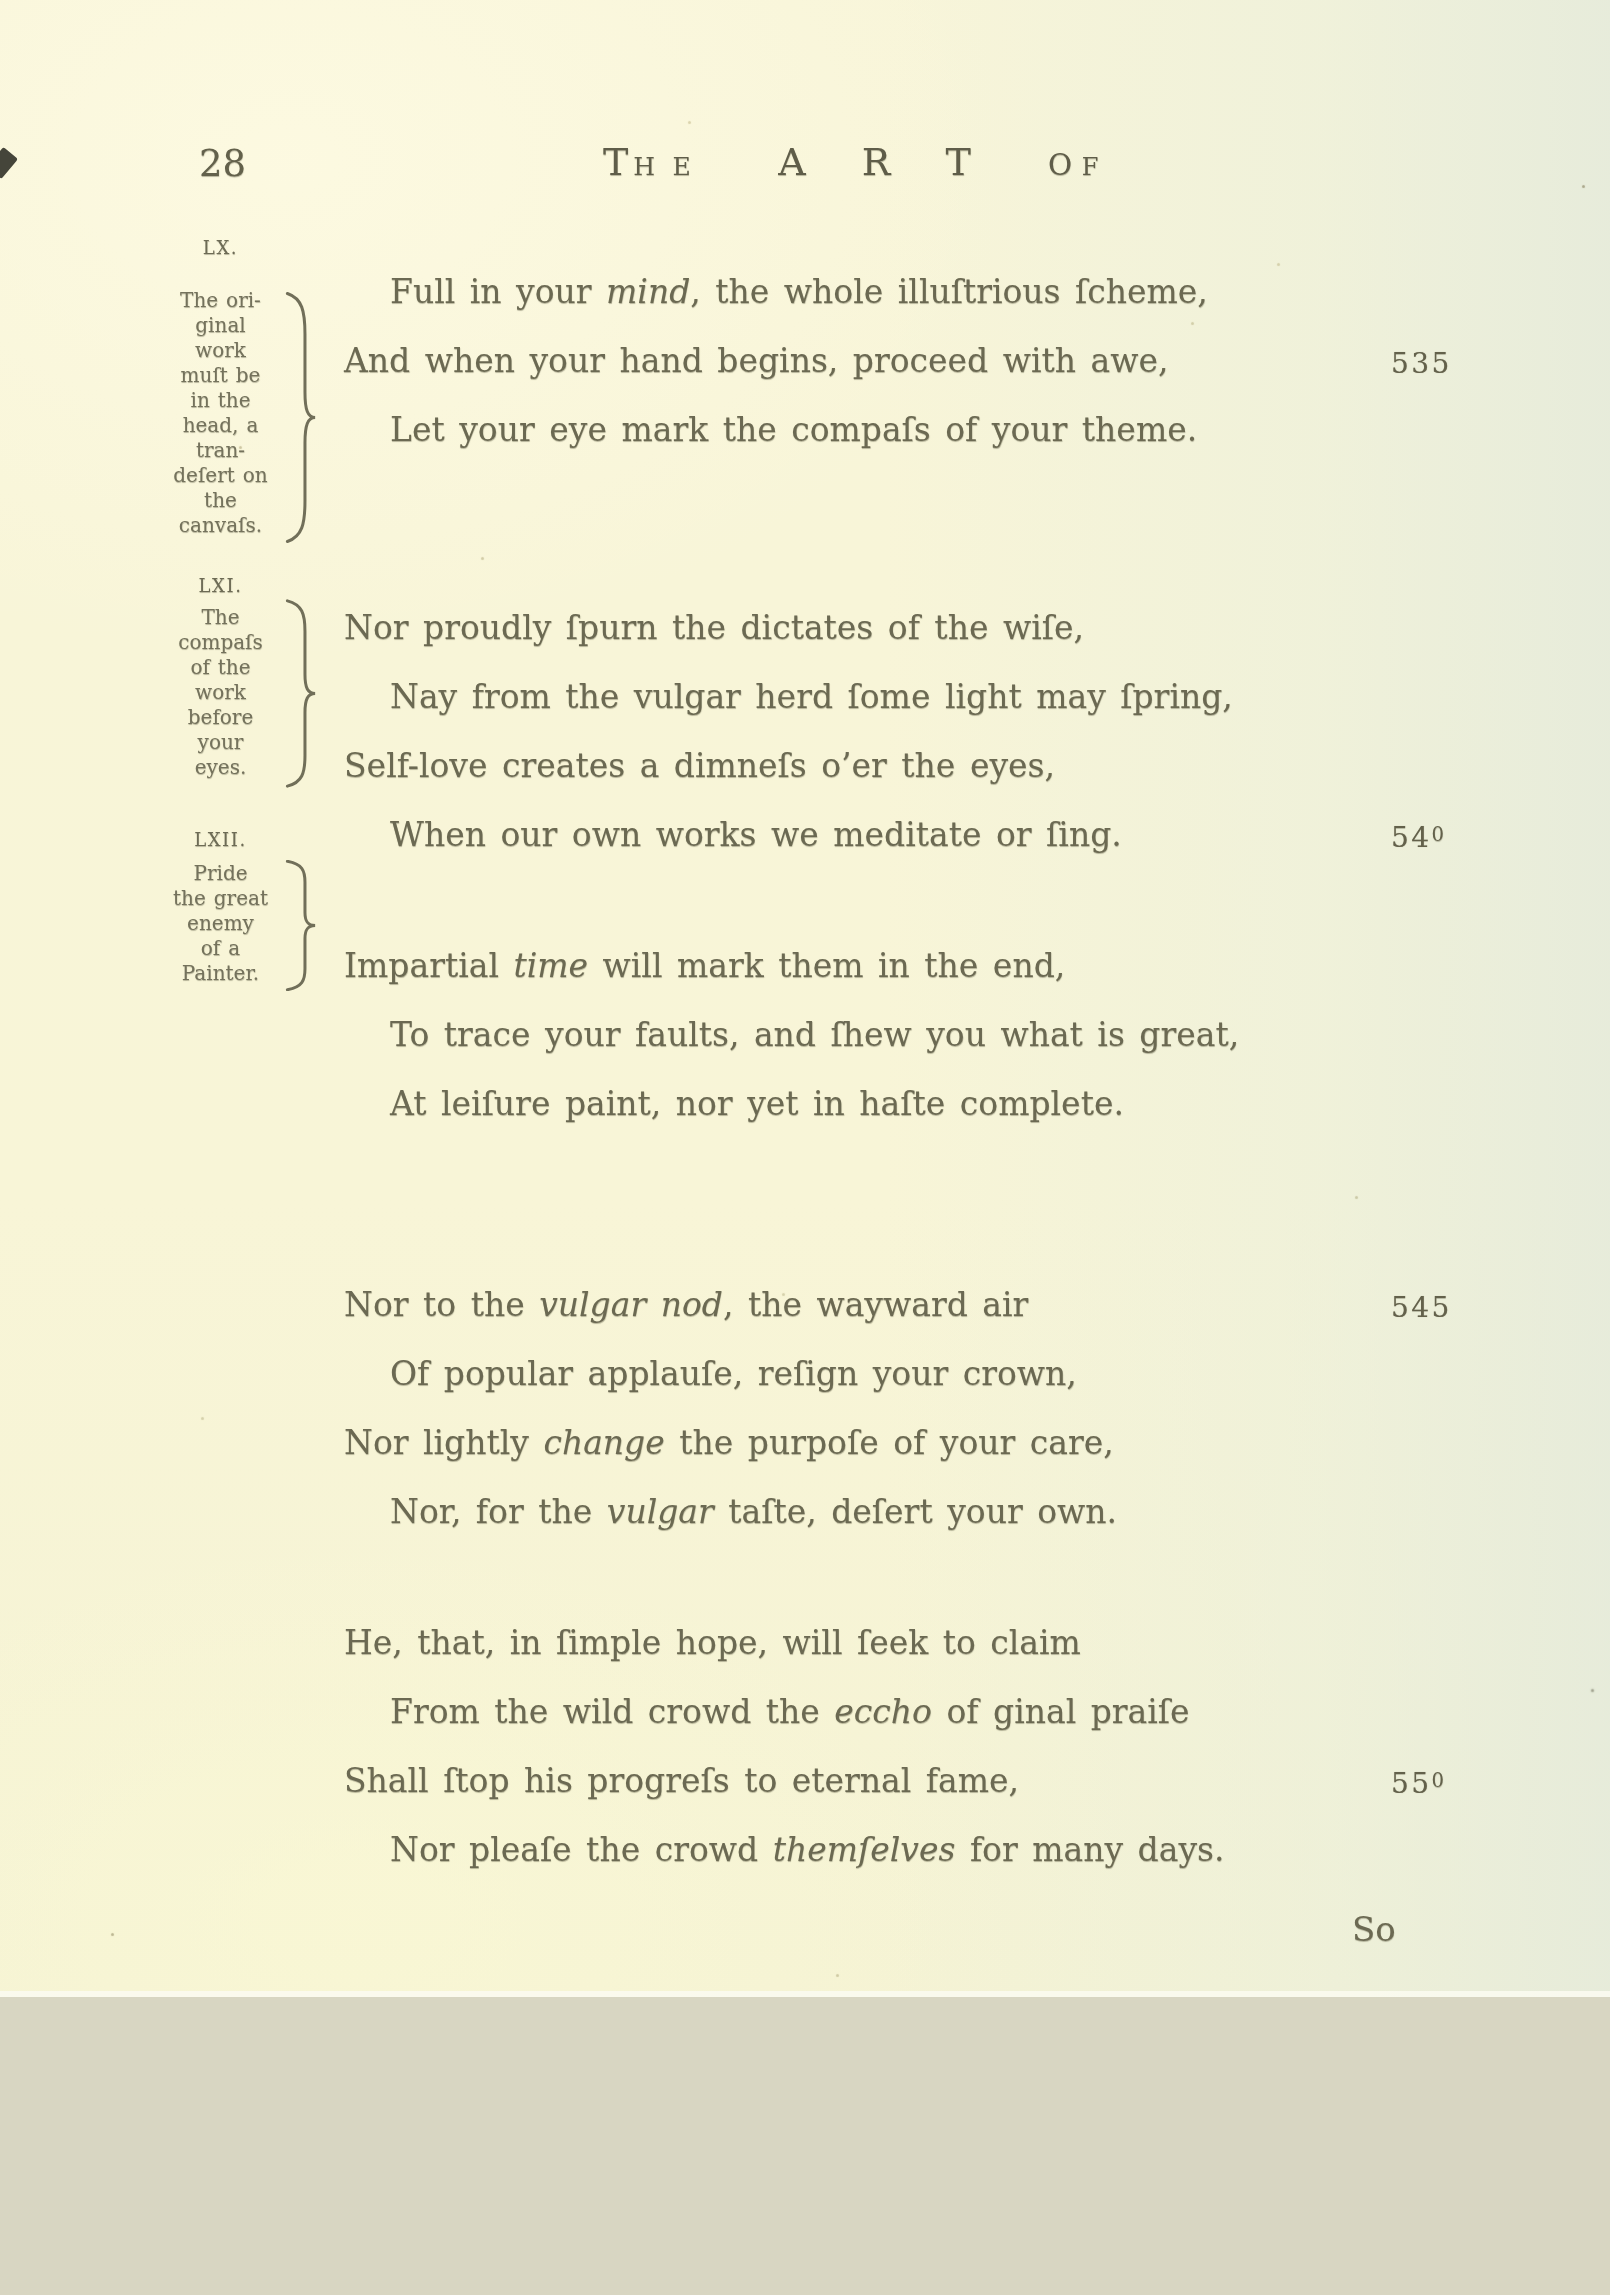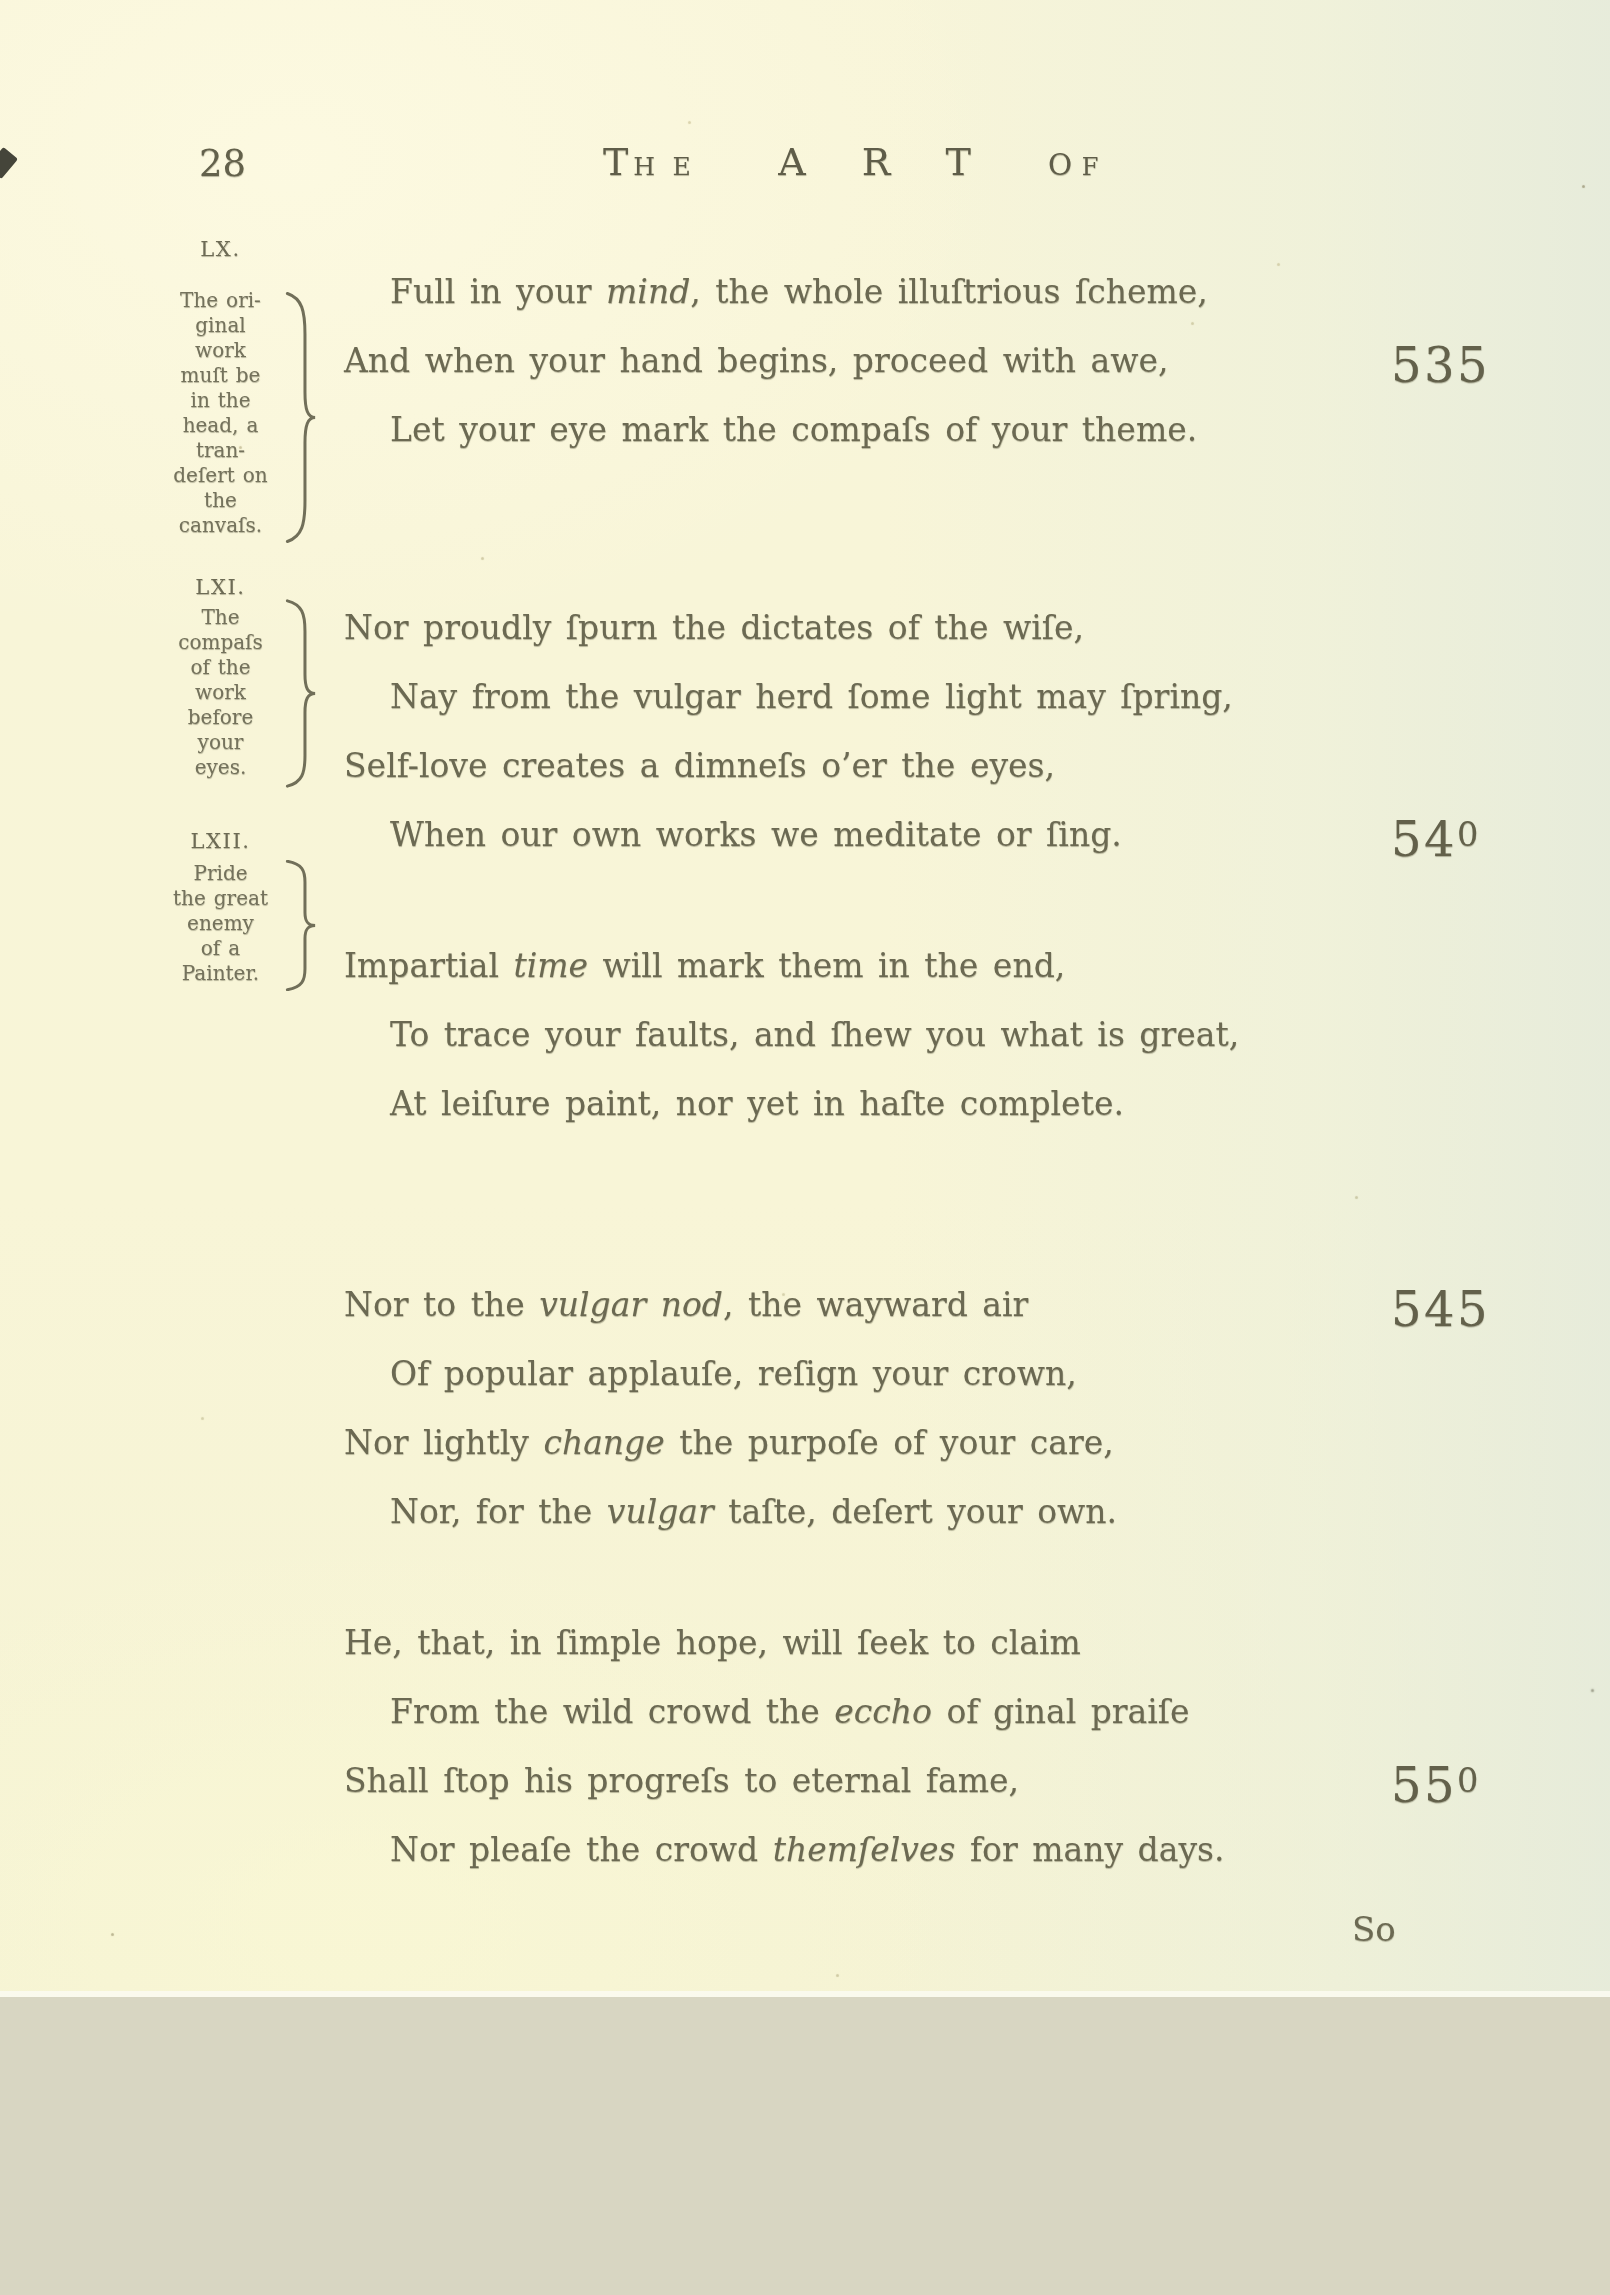--- a/index.html
+++ b/index.html
@@ -28,41 +28,41 @@
     color:#5f5d49;
   }
   .rt-big{font-size:38px;}
   .rt-small{font-size:25px;letter-spacing:17.5px;margin-left:4.8px;}
   .rt-main{font-size:38px;letter-spacing:56px;margin-left:70px;}
   .rt-o{font-size:29.4px;margin-left:21px;}
   .rt-f{font-size:24px;margin-left:9.6px;}
 
   
   .margin-col{position:absolute;left:137px;top:0;width:167px;text-align:center;color:#74725c;}
-  .m-heading{position:absolute;width:167px;font-size:21px;letter-spacing:1.6px;color:#6d6b55;}
+  .m-heading{position:absolute;width:167px;font-size:18px;letter-spacing:1.6px;color:#6d6b55;}
   .m-lines{position:absolute;width:167px;font-size:20px;line-height:25px;word-spacing:1.6px;}
   .m-heading.h-lx{top:237px;}   .m-lines.l-lx{top:288px;}
   .m-heading.h-lxi{top:575px;}  .m-lines.l-lxi{top:605px;}
   .m-heading.h-lxii{top:829px;}.m-lines.l-lxii{top:861px;}
   .brace{position:absolute;left:280px;width:37px;}
   .brace svg{width:100%;height:100%;}
   .b-lx{top:291px;height:253px;}
   .b-lxi{top:599px;height:189px;}
   .b-lxii{top:860px;height:131px;}
 
   
   .poem{position:absolute;left:344px;top:0;width:1114px;font-size:33px;word-spacing:4px;}
   .stanza{position:absolute;left:0;width:100%;}
   .st-0{top:257px;} .st-1{top:593px;} .st-2{top:931px;} .st-3{top:1270px;} .st-4{top:1608px;}
   .line{position:relative;height:69px;line-height:69px;white-space:nowrap;}
   .line.indent{padding-left:46px;}
   .seg{display:inline;}
   .seg.it{font-style:italic;}
   .lnum{
-    position:absolute;left:1047px;top:0;color:#63614b;font-size:48px;
+    position:absolute;left:1047px;top:0;color:#63614b;font-size:28px;
     letter-spacing:2.4px;
   }
   .lnum .sup{font-size:.7em;vertical-align:.3em;}
 
   .catchword{position:absolute;left:1352px;top:1909px;font-size:34px;color:#6b6952;}
 
   
   .edge-mark{
     position:absolute;left:-7.2px;top:150px;width:19px;height:25.5px;background:#45453a;
     transform:rotate(40deg);border-radius:2.4px;

